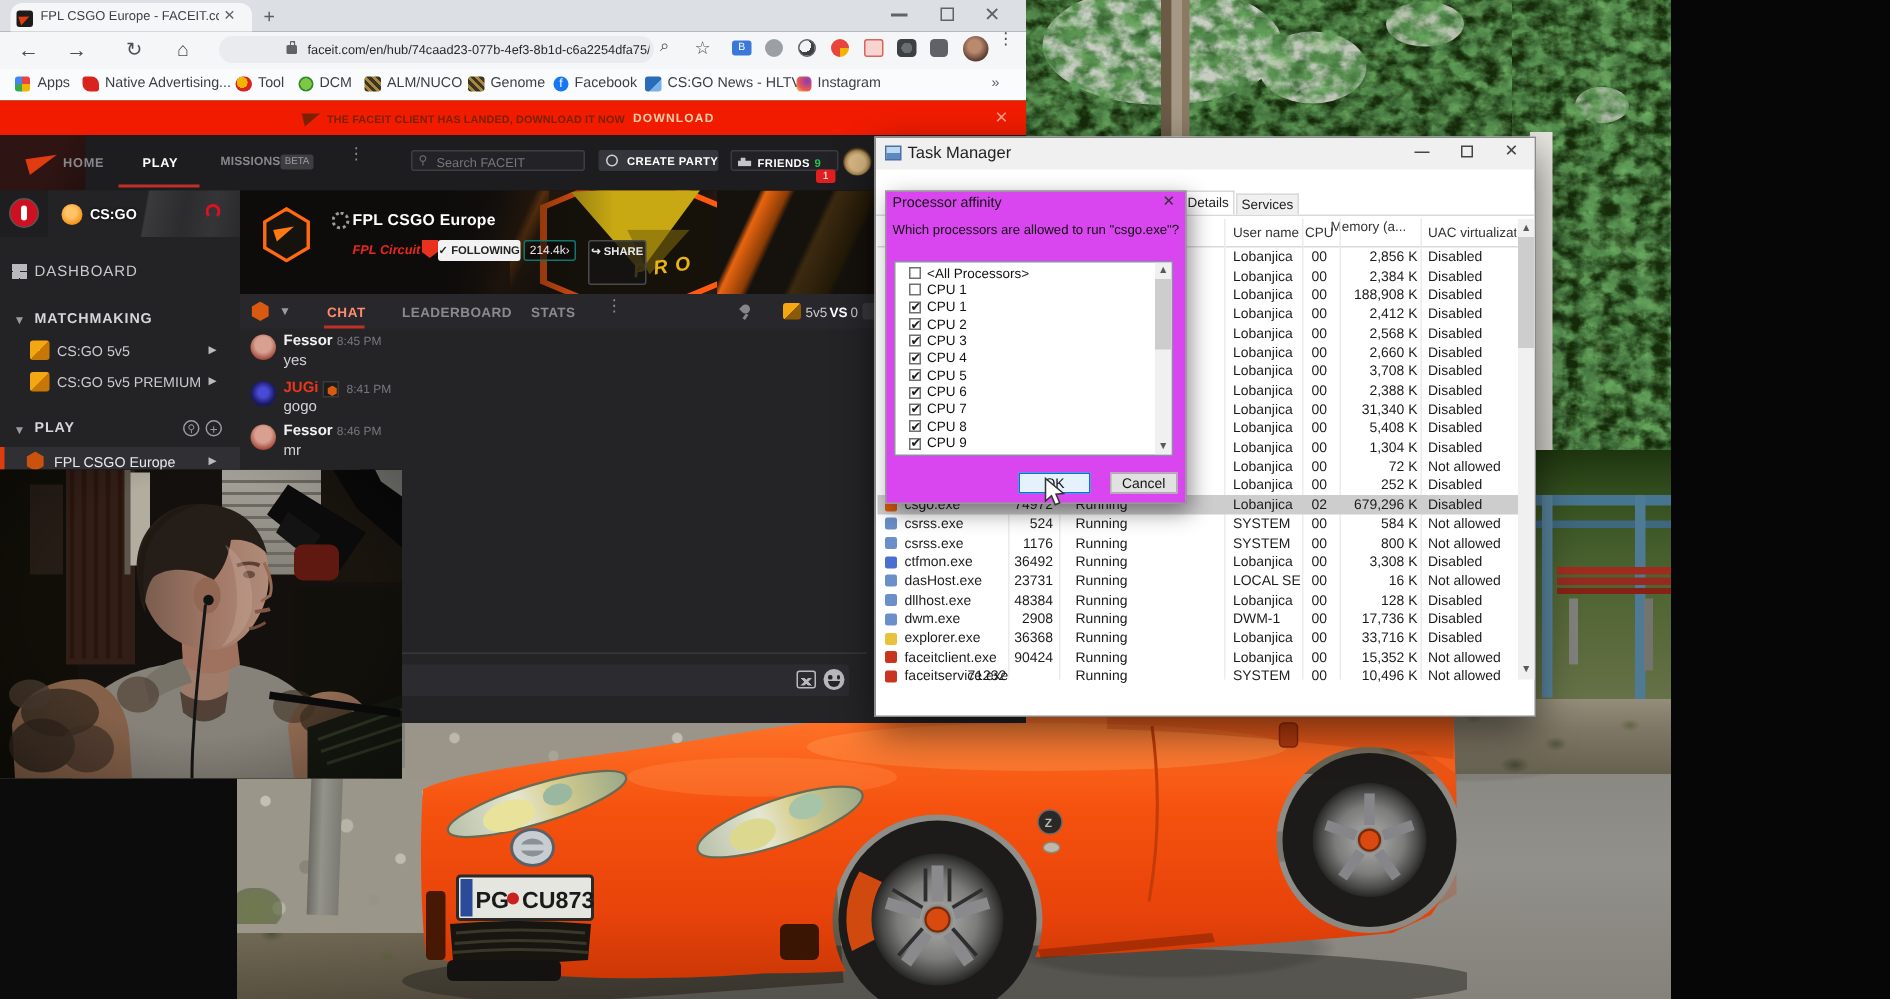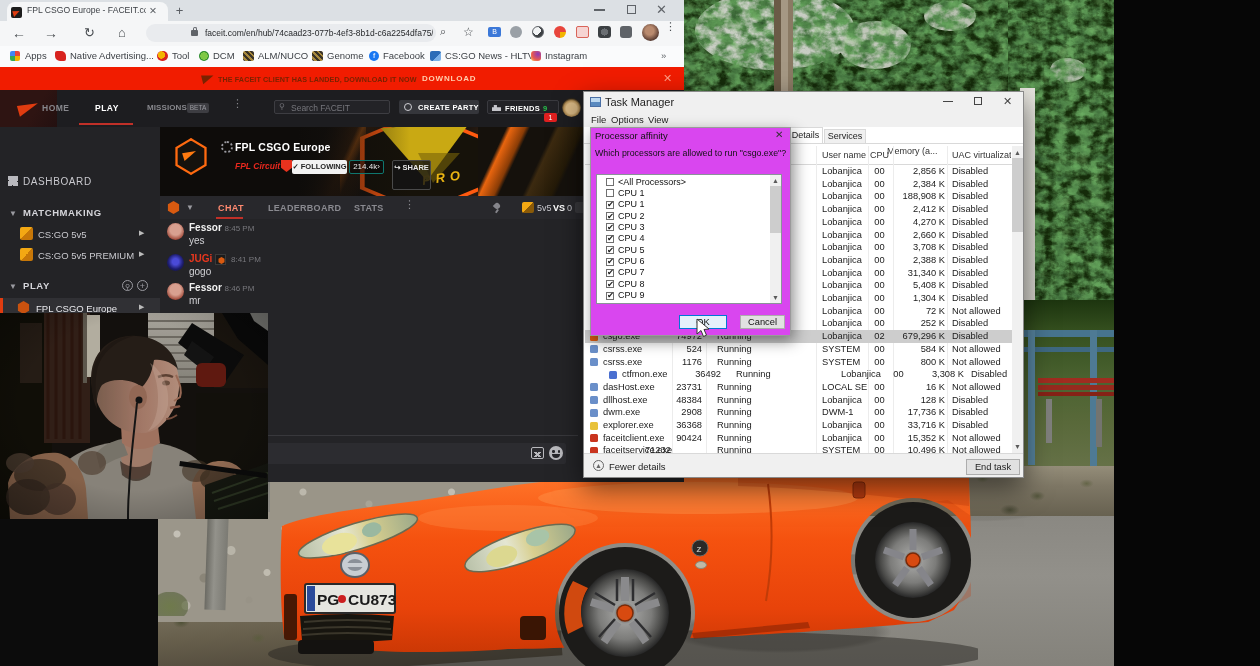--- a/index.html
+++ b/index.html
@@ -309,20 +309,29 @@
         <div class="abs" style="left:4px;top:3px;width:9px;height:7px;background:#c5c5ca;clip-path:polygon(0 100%,0 45%,20% 45%,20% 15%,55% 15%,55% 45%,100% 45%,100% 100%);"></div>
         <div class="abs" style="left:17px;top:3px;font-size:7.5px;font-weight:bold;color:#fff;letter-spacing:.3px;">FRIENDS</div>
         <div class="abs" style="left:55px;top:3px;font-size:7.5px;font-weight:bold;color:#27c24c;">9</div>
       </div>
       <div class="abs" style="left:544px;top:23px;width:13px;height:9px;background:#e02020;border-radius:2px;font-size:7px;color:#fff;text-align:center;line-height:9px;">1</div>
       <div class="abs" style="left:562px;top:99px;"></div>
       <div class="abs" style="left:562px;top:8px;width:19px;height:19px;background:radial-gradient(circle at 50% 55%,#d8b884 38%,#b08c54 55%,#2e2517 70%,#1e1a12);border-radius:50%;"></div>
     </div>
 
     <div class="abs" style="left:0;top:127px;width:160px;height:355px;background:#232326;">
+      <div class="abs" style="left:0;top:0;width:160px;height:31px;background:linear-gradient(90deg,#1e1e21 0 32px,#232326 32px);">
+        <div class="abs" style="left:32px;top:0;width:128px;height:31px;background:linear-gradient(100deg,transparent 50%,#3a3a3d 51%,#2c2c2f 70%,#353538 85%,#2a2a2d);"></div>
+        <div class="abs" style="left:7px;top:6px;width:18px;height:18px;background:#cf1020;border-radius:50%;box-shadow:0 0 0 1px #555;">
+          <div class="abs" style="left:7px;top:4px;width:4px;height:10px;background:#fff;border-radius:2px;"></div>
+        </div>
+        <div class="abs" style="left:41px;top:9px;width:14px;height:14px;background:radial-gradient(circle at 45% 40%,#ffc36a 30%,#f29111 75%);border-radius:50%;"></div>
+        <div class="abs" style="left:60px;top:11px;font-size:9.5px;font-weight:bold;color:#fff;text-shadow:0 0 2px #000;">CS:GO</div>
+        <div class="abs" style="left:137px;top:9px;width:10px;height:10px;border:2.5px solid #e01020;border-radius:50%;border-bottom-color:transparent;"></div>
+      </div>
       <div class="abs" style="left:8px;top:49px;width:10px;height:10px;background:linear-gradient(0deg,#b9b9be,#b9b9be),linear-gradient(0deg,#b9b9be,#b9b9be);background-size:4px 4px;background-position:0 0,6px 0;background-repeat:repeat;"></div>
       <div class="abs" style="left:8px;top:49px;width:10px;height:10px;background:conic-gradient(#b9b9be 0 25%,#27272a 25% 27%,#b9b9be 27% 50%,#27272a 50% 52%,#b9b9be 52% 75%,#27272a 75% 77%,#b9b9be 77%);"></div>
       <div class="abs" style="left:23px;top:49px;font-size:10px;color:#c9c9ce;letter-spacing:.6px;">DASHBOARD</div>
       <div class="abs" style="left:9px;top:82px;font-size:8px;color:#9a9aa0;">▼</div>
       <div class="abs" style="left:23px;top:80px;font-size:9.5px;font-weight:bold;color:#d5d5da;letter-spacing:.6px;">MATCHMAKING</div>
       <div class="abs" style="left:20px;top:100px;width:13px;height:13px;background:linear-gradient(135deg,#f3a813 50%,#c77708 50%);border-radius:2px;"></div>
       <div class="abs" style="left:38px;top:102px;font-size:9.5px;color:#c9c9ce;">CS:GO 5v5</div>
       <div class="abs" style="left:139px;top:102px;font-size:7px;color:#bbb;">▶</div>
       <div class="abs" style="left:20px;top:121px;width:13px;height:13px;background:linear-gradient(135deg,#f3a813 50%,#c77708 50%);border-radius:2px;"></div>
       <div class="abs" style="left:38px;top:123px;font-size:9.5px;color:#c9c9ce;">CS:GO 5v5 PREMIUM</div>
@@ -509,25 +518,20 @@
   <div id="taskmgr" class="abs" style="left:583px;top:91px;width:441px;height:387px;background:#fff;border:1px solid #8a8a8a;box-shadow:0 10px 26px rgba(0,0,0,.55);overflow:hidden;">
 
     <div class="abs" style="left:0;top:0;width:439px;height:21px;background:#f0f0f0;">
       <div class="abs" style="left:6px;top:5px;width:11px;height:10px;border:1px solid #4a6fa5;background:linear-gradient(180deg,#bcd8f0 50%,#5a8ac0 50%);"></div>
       <div class="abs" style="left:21px;top:4px;font-size:11px;color:#222;">Task Manager</div>
       <div class="abs" style="left:359px;top:9px;width:10px;height:1.4px;background:#444;"></div>
       <div class="abs" style="left:390px;top:5px;width:8px;height:8px;border:1.2px solid #444;"></div>
       <div class="abs" style="left:419px;top:2px;width:12px;height:14px;font-size:11px;color:#444;line-height:14px;">✕</div>
     </div>
 
-    <div class="abs" style="left:0;top:21px;width:439px;height:14px;background:#f0f0f0;font-size:9.5px;color:#222;">
-      <div class="abs" style="left:7px;top:1px;">File</div>
-      <div class="abs" style="left:27px;top:1px;">Options</div>
-      <div class="abs" style="left:64px;top:1px;">View</div>
-    </div>
     <div class="abs" style="left:0;top:35px;width:439px;height:326px;background:#fff;"></div>
 
     <div class="abs" style="left:0;top:50.5px;width:439px;height:1px;background:#d9d9d9;"></div>
     <div class="abs" style="left:204px;top:35px;width:35px;height:16px;background:#fff;border:1px solid #d9d9d9;border-bottom:none;font-size:9px;color:#222;text-align:center;line-height:15px;">Details</div>
     <div class="abs" style="left:240px;top:37px;width:42px;height:14px;background:#f0f0f0;border:1px solid #d9d9d9;border-bottom:none;font-size:9px;color:#222;text-align:center;line-height:13px;">Services</div>
 
     <div class="abs" style="left:1px;top:54px;width:427px;height:19px;background:#fff;border-bottom:1px solid #d9d9d9;font-size:9px;color:#333;">
       <div class="abs" style="left:237px;top:4px;">User name</div>
       <div class="abs" style="left:283px;top:4px;width:23px;text-align:center;">CPU</div>
       <div class="abs" style="left:302px;top:0;width:58px;text-align:left;">Memory (a...</div>
@@ -561,21 +565,21 @@
       </div>
       <div class="abs" style="left:1px;top:111.1px;width:427px;height:12.7px;font-size:9.3px;color:#1b1b1b;line-height:12.7px;white-space:nowrap;">
         <div class="abs" style="left:237px;top:0;">Lobanjica</div>
         <div class="abs" style="left:283px;top:0;width:23px;text-align:center;">00</div>
         <div class="abs" style="left:300px;top:0;width:60px;text-align:right;">2,412 K</div>
         <div class="abs" style="left:367px;top:0;">Disabled</div>
       </div>
       <div class="abs" style="left:1px;top:123.8px;width:427px;height:12.7px;font-size:9.3px;color:#1b1b1b;line-height:12.7px;white-space:nowrap;">
         <div class="abs" style="left:237px;top:0;">Lobanjica</div>
         <div class="abs" style="left:283px;top:0;width:23px;text-align:center;">00</div>
-        <div class="abs" style="left:300px;top:0;width:60px;text-align:right;">4,270 K</div>
+        <div class="abs" style="left:300px;top:0;width:60px;text-align:right;">2,568 K</div>
         <div class="abs" style="left:367px;top:0;">Disabled</div>
       </div>
       <div class="abs" style="left:1px;top:136.5px;width:427px;height:12.7px;font-size:9.3px;color:#1b1b1b;line-height:12.7px;white-space:nowrap;">
         <div class="abs" style="left:237px;top:0;">Lobanjica</div>
         <div class="abs" style="left:283px;top:0;width:23px;text-align:center;">00</div>
         <div class="abs" style="left:300px;top:0;width:60px;text-align:right;">2,660 K</div>
         <div class="abs" style="left:367px;top:0;">Disabled</div>
       </div>
       <div class="abs" style="left:1px;top:149.2px;width:427px;height:12.7px;font-size:9.3px;color:#1b1b1b;line-height:12.7px;white-space:nowrap;">
         <div class="abs" style="left:237px;top:0;">Lobanjica</div>
@@ -642,21 +646,21 @@
       <div class="abs" style="left:1px;top:263.5px;width:427px;height:12.7px;font-size:9.3px;color:#1b1b1b;line-height:12.7px;white-space:nowrap;">
         <div class="abs" style="left:5px;top:2.5px;width:8px;height:8px;background:#6a8fc9;border-radius:1.5px;"></div>
         <div class="abs" style="left:18px;top:0;">csrss.exe</div>
         <div class="abs" style="left:60px;top:0;width:57px;text-align:right;">1176</div>
         <div class="abs" style="left:132px;top:0;">Running</div>
         <div class="abs" style="left:237px;top:0;">SYSTEM</div>
         <div class="abs" style="left:283px;top:0;width:23px;text-align:center;">00</div>
         <div class="abs" style="left:300px;top:0;width:60px;text-align:right;">800 K</div>
         <div class="abs" style="left:367px;top:0;">Not allowed</div>
       </div>
-      <div class="abs" style="left:1px;top:276.2px;width:384px;height:12.7px;font-size:9.3px;color:#1b1b1b;line-height:12.7px;white-space:nowrap;margin-left:19px;">
+      <div class="abs" style="left:1px;top:276.2px;width:384px;height:12.7px;font-size:9.3px;color:#1b1b1b;line-height:12.7px;white-space:nowrap;">
         <div class="abs" style="left:5px;top:2.5px;width:8px;height:8px;background:#4a6fd0;border-radius:1.5px;"></div>
         <div class="abs" style="left:18px;top:0;">ctfmon.exe</div>
         <div class="abs" style="left:60px;top:0;width:57px;text-align:right;">36492</div>
         <div class="abs" style="left:132px;top:0;">Running</div>
         <div class="abs" style="left:237px;top:0;">Lobanjica</div>
         <div class="abs" style="left:283px;top:0;width:23px;text-align:center;">00</div>
         <div class="abs" style="left:300px;top:0;width:60px;text-align:right;">3,308 K</div>
         <div class="abs" style="left:367px;top:0;">Disabled</div>
       </div>
       <div class="abs" style="left:1px;top:288.9px;width:427px;height:12.7px;font-size:9.3px;color:#1b1b1b;line-height:12.7px;white-space:nowrap;">
@@ -719,25 +723,20 @@
         <div class="abs" style="left:300px;top:0;width:60px;text-align:right;">10,496 K</div>
         <div class="abs" style="left:367px;top:0;">Not allowed</div>
       </div>
 
     <div class="abs" style="left:428px;top:54px;width:11px;height:307px;background:#f0f0f0;">
       <div class="abs" style="left:2px;top:3px;width:7px;height:7px;color:#5a5a5a;font-size:7px;line-height:7px;">▲</div>
       <div class="abs" style="left:0;top:12px;width:11px;height:74px;background:#cdcdcd;"></div>
       <div class="abs" style="left:2px;top:297px;width:7px;height:7px;color:#5a5a5a;font-size:7px;line-height:7px;">▼</div>
     </div>
 
-    <div class="abs" style="left:0;top:361px;width:439px;height:25px;background:#f0f0f0;border-top:1px solid #d9d9d9;">
-      <div class="abs" style="left:9px;top:6px;width:11px;height:11px;border:1px solid #666;border-radius:50%;font-size:7px;color:#666;text-align:center;line-height:10px;">▲</div>
-      <div class="abs" style="left:25px;top:7px;font-size:9.5px;color:#222;">Fewer details</div>
-      <div class="abs" style="left:382px;top:5px;width:54px;height:16px;background:#e1e1e1;border:1px solid #adadad;font-size:9.3px;color:#222;text-align:center;line-height:15px;">End task</div>
-    </div>
   </div>
 
   <div id="dialog" class="abs" style="left:590px;top:127px;width:201px;height:209px;background:#d946ef;border:1px solid #9a9a9a;box-shadow:3px 5px 14px rgba(0,0,0,.45);">
     <div class="abs" style="left:4px;top:2px;font-size:9.5px;color:#111;">Processor affinity</div>
     <div class="abs" style="left:184px;top:1px;width:12px;height:12px;font-size:10px;color:#333;line-height:12px;">✕</div>
     <div class="abs" style="left:4px;top:20px;font-size:8.8px;color:#111;white-space:nowrap;">Which processors are allowed to run "csgo.exe"?</div>
     <div class="abs" style="left:5px;top:46px;width:186px;height:130px;background:#fff;border:1px solid #8a9299;overflow:hidden;">
       <div class="abs" style="left:4px;top:1.5px;width:168px;height:11.3px;font-size:9px;color:#111;line-height:11.3px;white-space:nowrap;">
         <div class="abs" style="left:5px;top:1.5px;width:8px;height:8px;background:#fff;border:1px solid #707070;"></div>
         <div class="abs" style="left:17px;top:0;">&lt;All Processors&gt;</div>

